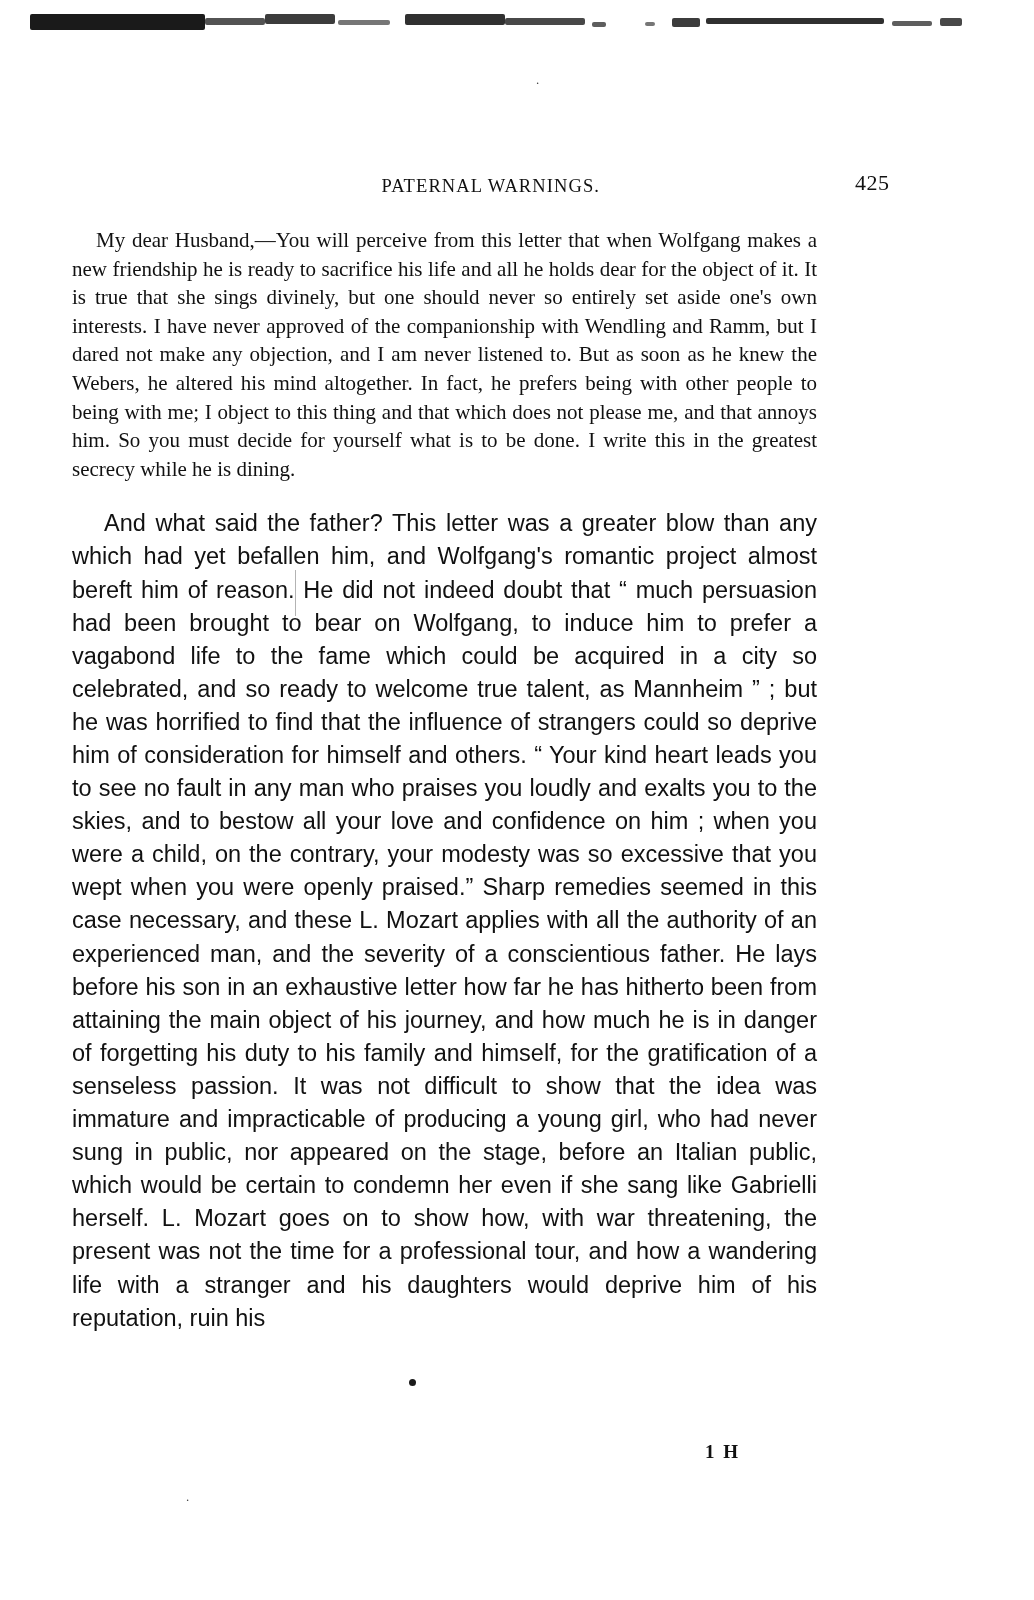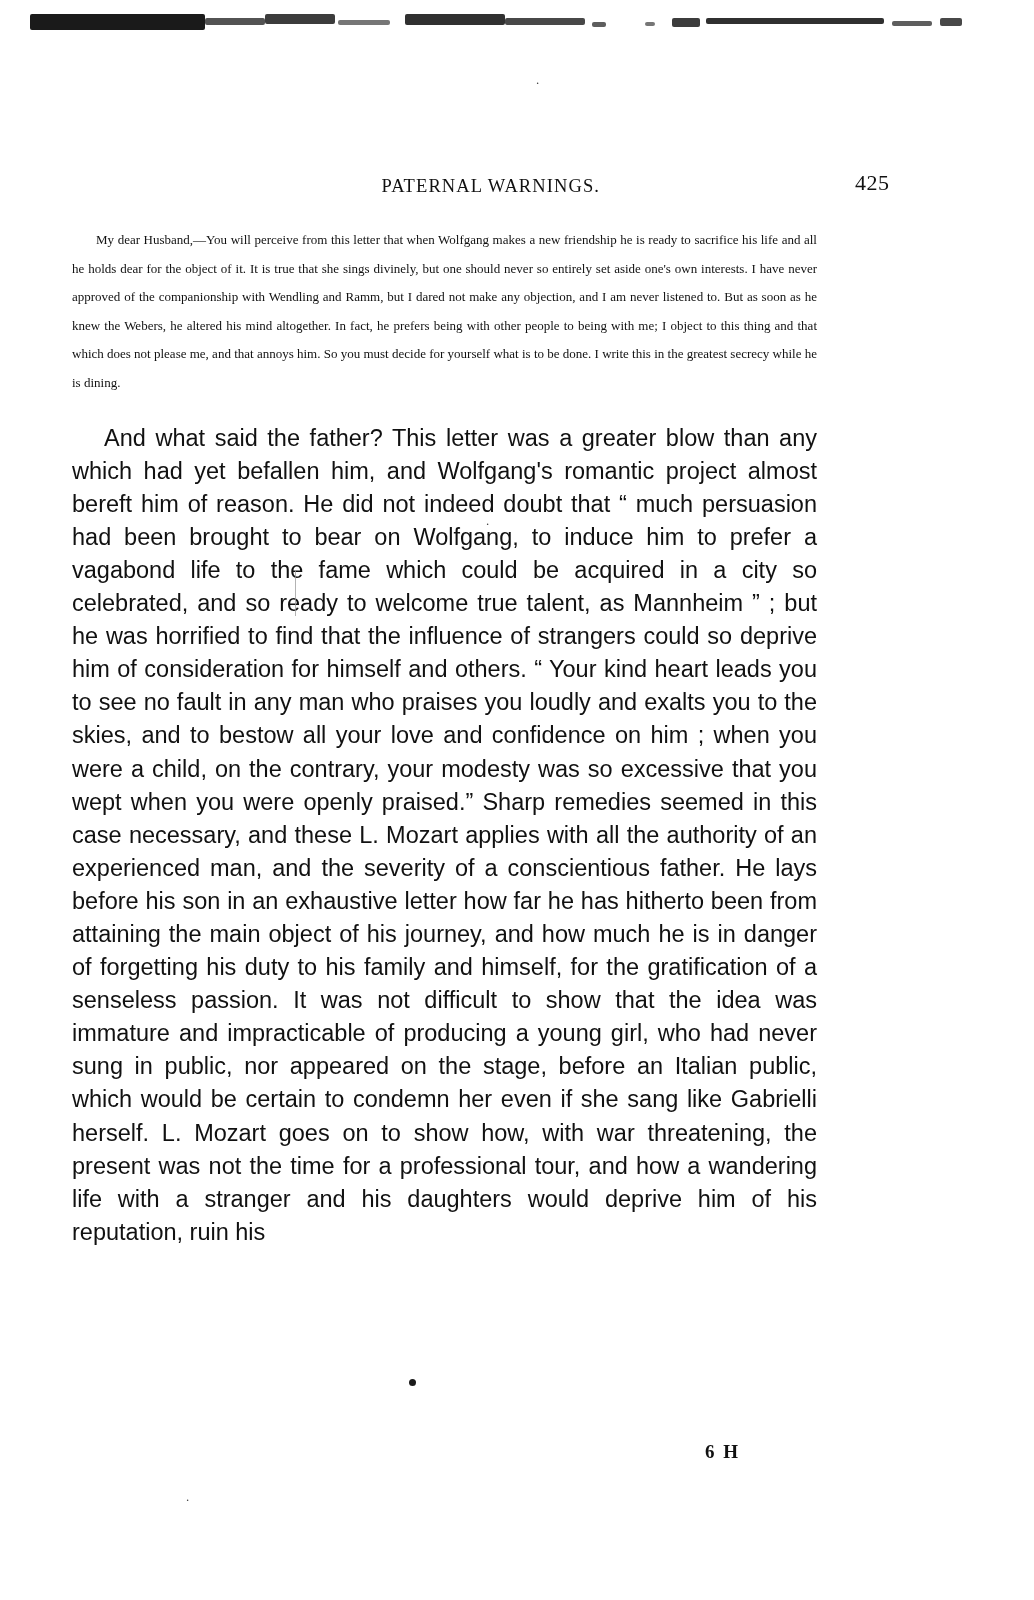--- a/index.html
+++ b/index.html
@@ -88,21 +88,21 @@
   }
 
   .body-col {
     position: absolute;
     left: 72px;
     top: 226px;
     width: 745px;
   }
 
   .quote-block {
-    font-size: 13px;
+    font-size: 21px;
     line-height: 28.6px;
     text-align: justify;
     font-family: "Liberation Serif", serif;
   }
   .quote-block p {
     margin: 0;
     text-indent: 24px;
   }
 
   .main-block {
@@ -179,15 +179,15 @@
     </div>
     <div class="main-block">
       <p>And what said the father?  This letter was a greater blow than any which had yet befallen him, and Wolfgang's romantic project almost bereft him of reason.  He did not indeed doubt that “ much persuasion had been brought to bear on Wolfgang, to induce him to prefer a vagabond life to the fame which could be acquired in a city so celebrated, and so ready to welcome true talent, as Mannheim ” ; but he was horrified to find that the influence of strangers could so deprive him of consideration for himself and others.  “ Your kind heart leads you to see no fault in any man who praises you loudly and exalts you to the skies, and to bestow all your love and confidence on him ; when you were a child, on the contrary, your modesty was so excessive that you wept when you were openly praised.”  Sharp remedies seemed in this case necessary, and these L. Mozart applies with all the authority of an experienced man, and the severity of a conscientious father.  He lays before his son in an exhaustive letter how far he has hitherto been from attaining the main object of his journey, and how much he is in danger of forgetting his duty to his family and himself, for the gratification of a senseless passion.  It was not difficult to show that the idea was immature and impracticable of producing a young girl, who had never sung in public, nor appeared on the stage, before an Italian public, which would be certain to condemn her even if she sang like Gabrielli herself.  L. Mozart goes on to show how, with war threatening, the present was not the time for a professional tour, and how a wandering life with a stranger and his daughters would deprive him of his reputation, ruin his</p>
     </div>
   </div>
 
   <span class="tiny-mark mark-mid">.</span>
   <div class="stroke-artifact"></div>
   <div class="ink-dot dot-1"></div>
 
-  <span class="signature">6 H</span>
+  <span class="signature">1 H</span>
   <span class="tiny-mark mark-bottom">.</span>
 </div>
 
 </body></html>

